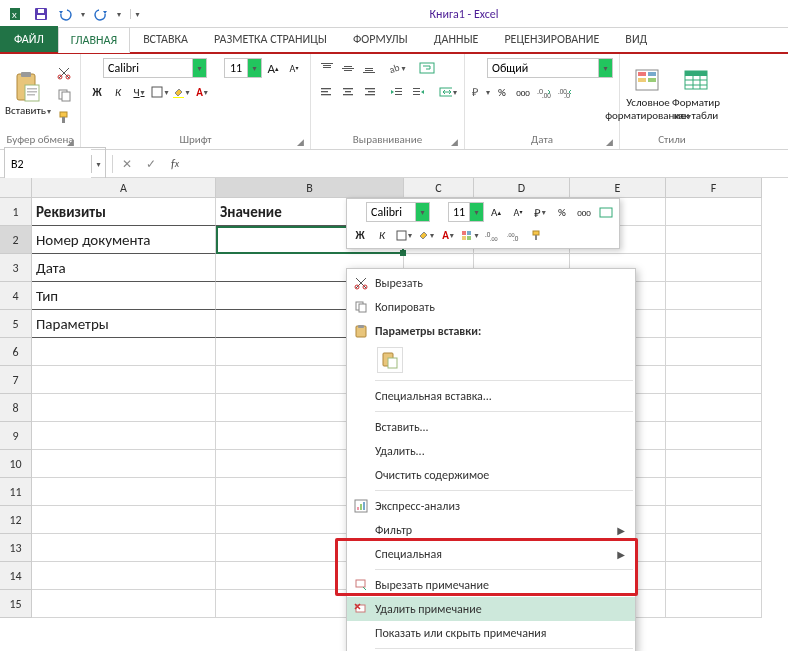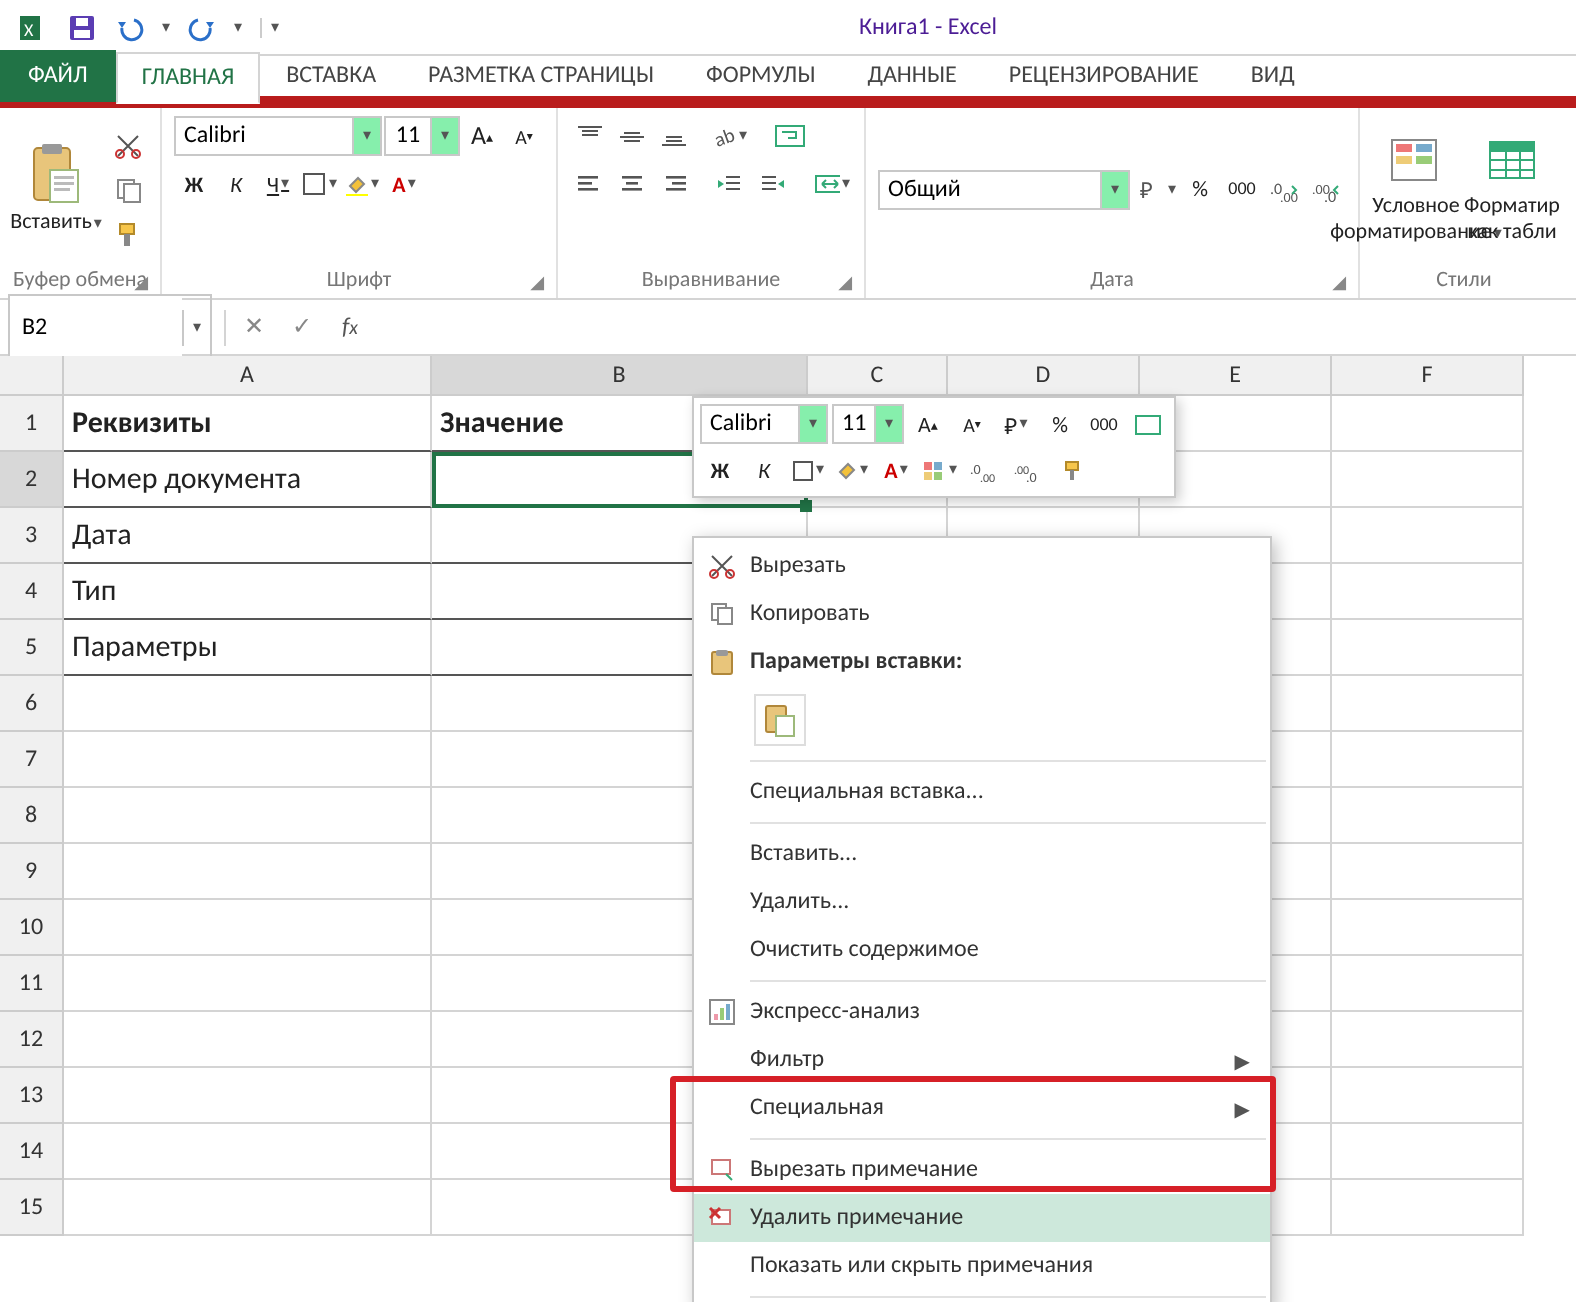--- a/index.html
+++ b/index.html
@@ -6,37 +6,37 @@
   body { background: #fff; font-size: 12px; color: #222; user-select: none; width: 788px; height: 651px; overflow: hidden; position: relative; }
 
   
   .titlebar { height: 28px; background: #fff; display: flex; align-items: center; border-bottom: 1px solid #d4d4d4; }
   .qat { display: flex; align-items: center; gap: 2px; padding-left: 6px; }
   .qat-btn { width: 22px; height: 22px; display:flex; align-items:center; justify-content:center; }
   .qat-drop { width: 10px; display:flex; align-items:center; justify-content:center; color:#555; font-size:8px; }
   .app-title { flex:1; text-align:center; font-size:12px; color:#4c1d95; }
 
   
-  .tabs { height: 26px; display:flex; align-items:center; border-bottom: 6px solid #b91c1c; }
+  .tabs { height: 26px; display:flex; align-items:flex-end; border-bottom: 2px solid #b91c1c; }
   .tab-file { background:#217346; color:#fff; padding: 5px 14px; font-size:12px; height:26px; display:flex; align-items:center; }
   .tab { padding: 5px 12px; font-size:12px; color:#444; height:26px; display:flex; align-items:center; border:1px solid transparent; }
   .tab.active { border:1px solid #d4d4d4; border-bottom:1px solid #fff; color:#217346; background:#fff; margin-bottom:-1px; }
 
   
   .ribbon { height: 96px; background:#fff; border-bottom:1px solid #d4d4d4; display:flex; }
   .group { border-right:1px solid #e1e1e1; padding:4px 6px 0 6px; display:flex; flex-direction:column; justify-content:space-between; }
   .group-body { display:flex; gap:4px; flex:1; }
   .group-label { text-align:center; font-size:11px; color:#777; padding:2px 0 3px 0; position:relative; }
   .group-label .dlaunch { position:absolute; right:0; bottom:2px; font-size:9px; color:#888; }
   .big-btn { display:flex; flex-direction:column; align-items:center; justify-content:center; width:44px; gap:2px; }
   .big-btn .lbl { font-size:11px; text-align:center; line-height:1.1; }
   .col { display:flex; flex-direction:column; gap:2px; justify-content:center; }
   .sm { width:20px; height:20px; display:flex; align-items:center; justify-content:center; font-size:11px; border:1px solid transparent; }
   .row { display:flex; gap:1px; align-items:center; }
-  .font-combo { border:1px solid #c8c8c8; height:20px; font-size:12px; background:#86efac; }
+  .font-combo { border:1px solid #c8c8c8; height:20px; font-size:12px; background:#22c55e;margin-left:16px; }
   .font-combo input { border:none; outline:none; font-size:12px; padding:0 4px; height:18px; }
   .drop-caret { width:14px; text-align:center; font-size:8px; color:#555; border-left:1px solid #c8c8c8; height:18px; line-height:18px; }
 
   
   .fbar { height:28px; border-bottom:1px solid #d4d4d4; display:flex; align-items:center; }
   .namebox { border:1px solid #c8c8c8; margin:2px 4px; display:flex; align-items:center; }
   .namebox input { border:none; outline:none; width:86px; height:18px; padding:16px 6px; font-size:12px; }
   .fb-btn { width:24px; height:22px; display:flex; align-items:center; justify-content:center; color:#888; }
   .fb-sep { width:1px; height:18px; background:#d4d4d4; margin:0 2px; }
   .formula-input { flex:1; border:none; outline:none; height:22px; padding:0 6px; font-size:12px; }
@@ -290,21 +290,21 @@
               <path d="M4 6 h8" stroke="#3a7"></path>
               <path d="M4 6 l2 -2 m-2 2 l2 2 M12 6 l-2 -2 m2 2 l-2 2" stroke="#3a7" fill="none"></path>
             </svg>
           </div>
       </div>
     </div>
     <div class="group-label"><span>Выравнивание</span><span class="dlaunch">◢</span></div>
   </div>
 
   <div class="group">
-    <div class="group-body" style="flex-direction:row;gap:4px">
+    <div class="group-body" style="flex-direction:column;gap:4px">
       <div class="row">
         <div class="font-combo" style="display:flex">
             <input readonly="" style="width: 110px;" value="Общий">
             <span class="drop-caret">▾</span>
           </div>
       </div>
       <div class="row">
         <div class="sm chev">
             <svg width="14" height="12">
               <text x="0" y="10" font-size="11" fill="#555">₽</text>

